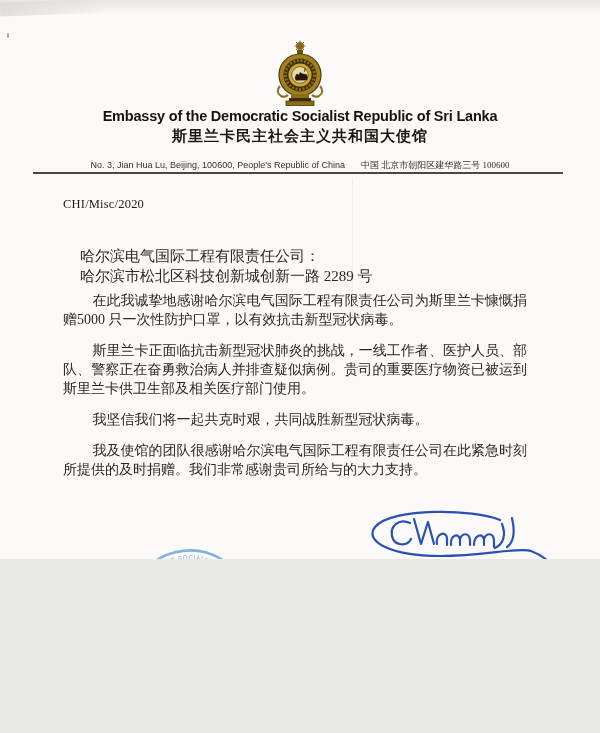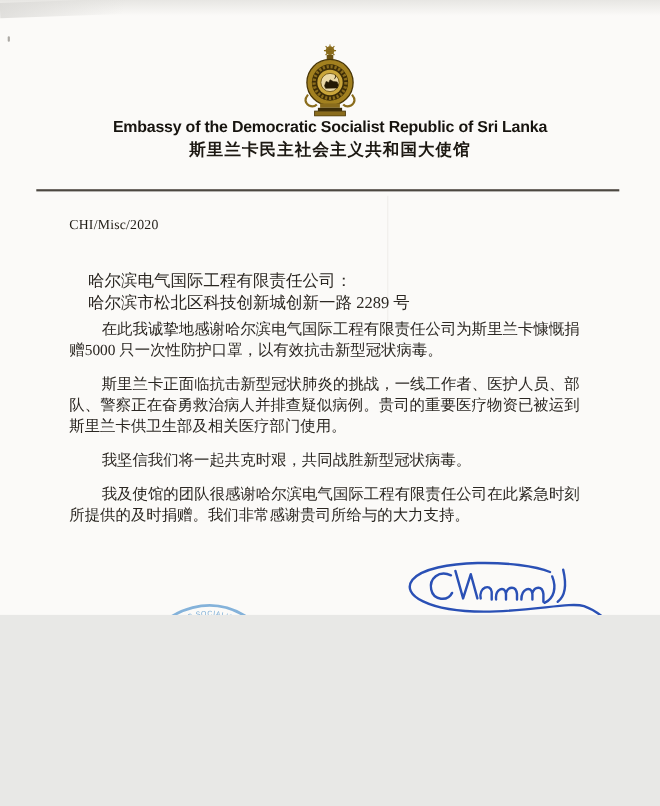--- a/index.html
+++ b/index.html
@@ -88,20 +88,23 @@
              M 36,32 q 2,-2 1,-4" fill="#241a04" stroke="#241a04" stroke-width="0.5"></path>
     <path d="M 12,46 q -5,6 1,10 q 4,2 7,-1" fill="none" stroke="#8a6c1c" stroke-width="2"></path>
     <path d="M 52,46 q 5,6 -1,10 q -4,2 -7,-1" fill="none" stroke="#8a6c1c" stroke-width="2"></path>
     <rect x="23" y="54" width="18" height="4" fill="#8a6c1c"></rect>
     <rect x="21" y="58" width="22" height="3" fill="#3d2d07"></rect>
     <rect x="18" y="61" width="28" height="4.5" fill="#8a6c1c" stroke="#4a3708" stroke-width="0.8"></rect>
   </svg>
 
   <div class="title-en">Embassy of the Democratic Socialist Republic of Sri Lanka</div>
   <div class="title-zh">斯里兰卡民主社会主义共和国大使馆</div>
+  <div class="addr-line">
+    <span class="addr-en">No. 3, Jian Hua Lu, Beijing, 100600, People's Republic of China</span><span class="addr-zh">中国 北京市朝阳区建华路三号 100600</span>
+  </div>
   <div class="head-rule"></div>
 
   <div class="ref-number">CHI/Misc/2020</div>
 
   <div class="recipient">
     <div>哈尔滨电气国际工程有限责任公司：</div>
     <div>哈尔滨市松北区科技创新城创新一路 2289 号</div>
   </div>
 
   <div class="letter-body">

